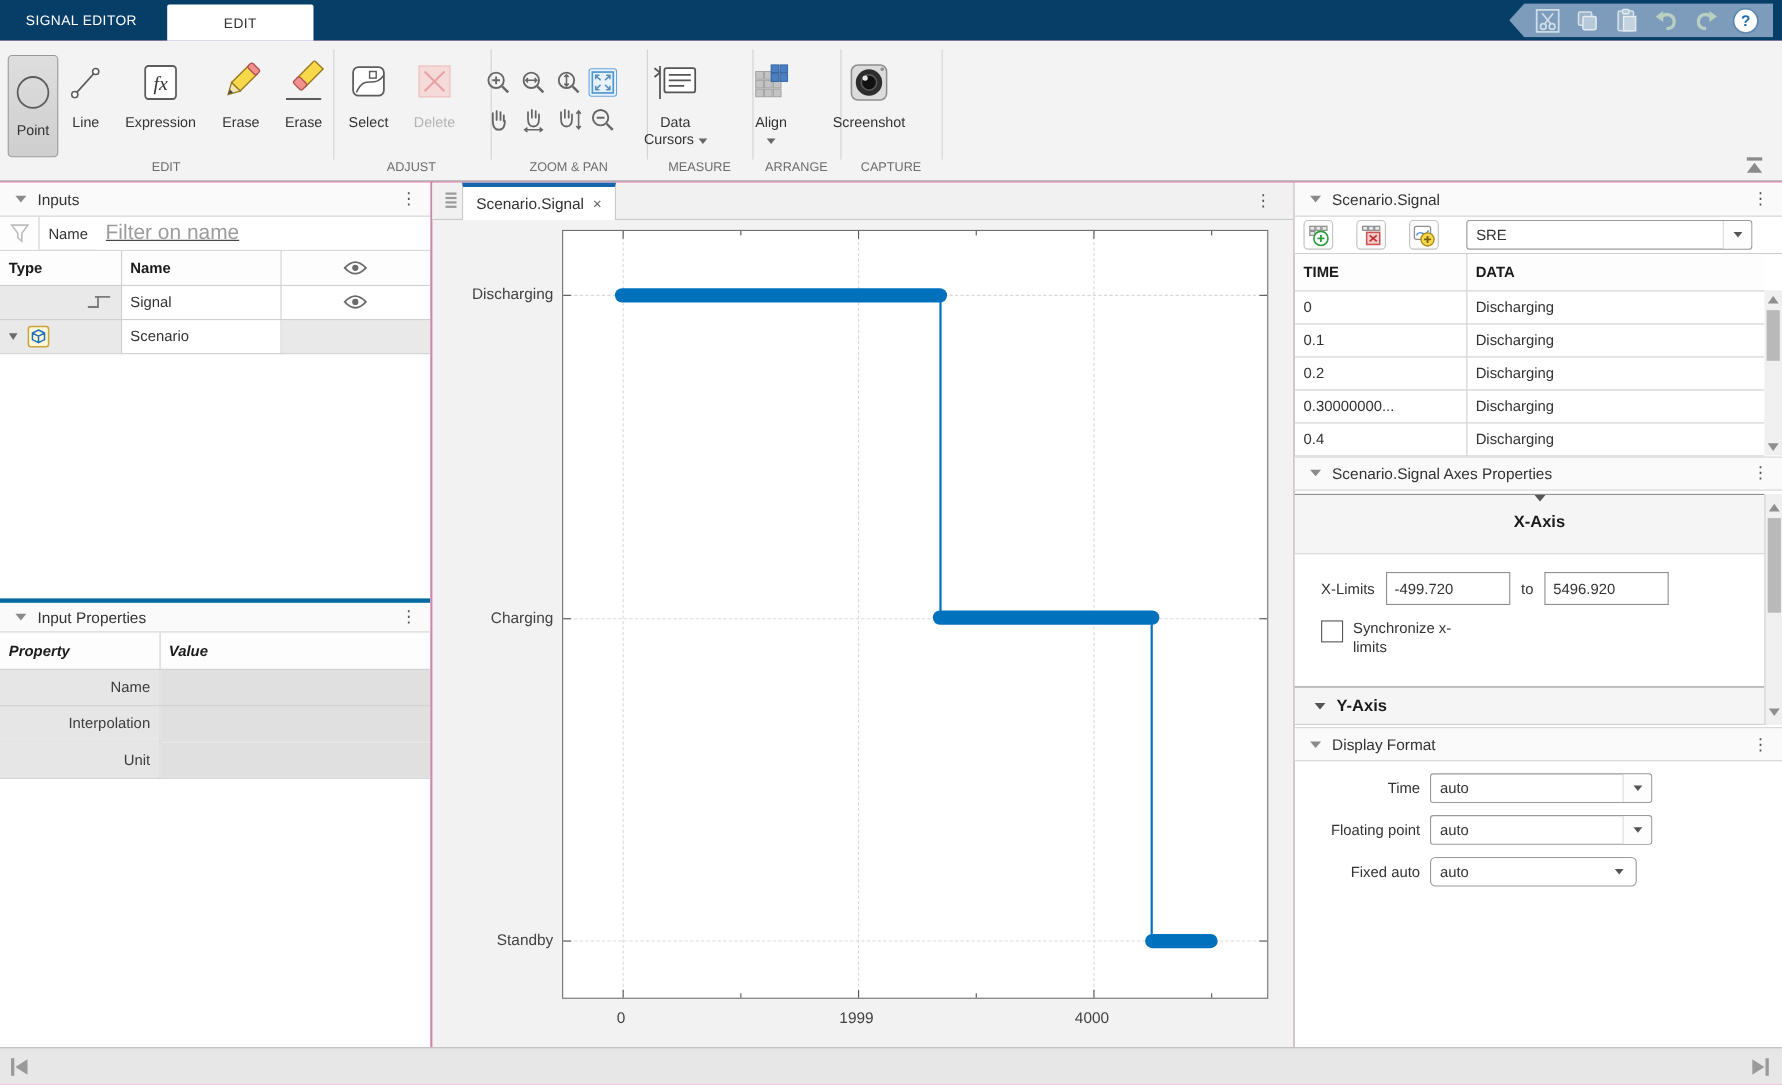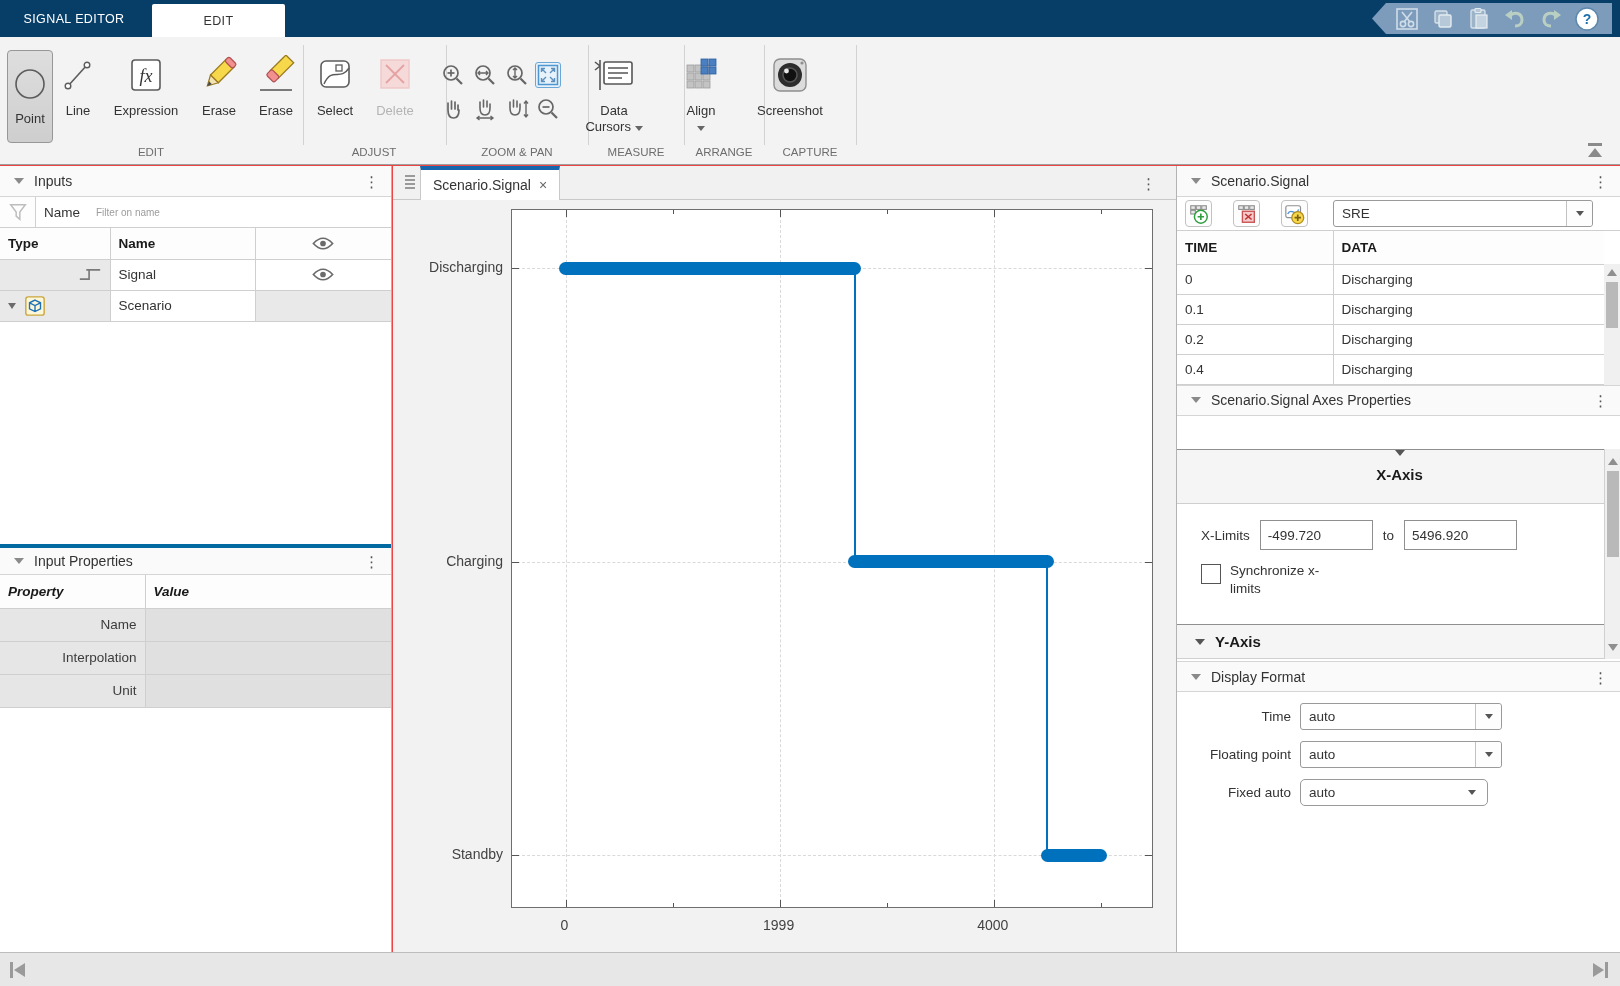--- a/index.html
+++ b/index.html
@@ -1,17 +1,17 @@
 <!DOCTYPE html>
 <html><head>
 <meta charset="utf-8">
 <style>
   * { margin:0; padding:0; box-sizing:border-box; }
   html,body { width:1620px; height:986px; font-family:"Liberation Sans", sans-serif; background:#fff; overflow:hidden; }
-  #root { position:relative; width:1620px; height:986px; background:#ef4444; font-size:13px; color:#333; }
+  #root { position:relative; width:1620px; height:986px; background:#ec4899; font-size:13px; color:#333; }
 
   
   #titlebar { position:absolute; left:0; top:0; width:1620px; height:37px; background:#073e68; }
   .app-tab { position:absolute; left:0; top:0; width:148px; height:37px; display:flex; align-items:center; justify-content:center;
              color:#fff; font-size:12.5px; letter-spacing:.4px; }
   .edit-tab { position:absolute; left:152px; top:4px; width:133px; height:33px; background:#fff; display:flex; align-items:center;
               justify-content:center; font-size:12.5px; color:#333; letter-spacing:.4px; border-radius:2px 2px 0 0; }
   #qat { position:absolute; right:8px; top:3px; height:31px; width:240px; background:#7d9cbc;
          clip-path:polygon(14px 0, 100% 0, 100% 100%, 14px 100%, 0 50%); display:flex; align-items:center; gap:10px; padding-left:22px; }
   .qat-btn { width:26px; height:26px; display:flex; align-items:center; justify-content:center; }
@@ -43,21 +43,21 @@
   
   .panel-header { position:relative; height:31px; background:#fafafa; border-bottom:1px solid #d5d5d5; display:flex; align-items:center; }
   .panel-header .tri { width:0; height:0; border-left:5px solid transparent; border-right:5px solid transparent; border-top:6px solid #8a8a8a; margin:0 10px 0 14px; }
   .panel-header .title { font-size:14px; color:#333; }
   .kebab { position:absolute; right:12px; top:50%; transform:translateY(-50%); color:#555; font-size:15px; line-height:1; }
 
   
   #filter-row { height:31px; border-bottom:1px solid #cfcfcf; display:flex; align-items:stretch; }
   #funnel-btn { width:36px; border-right:1px solid #cfcfcf; display:flex; align-items:center; justify-content:center; background:#fdfdfd; }
   #filter-name-lbl { width:52px; display:flex; align-items:center; justify-content:flex-end; padding-right:8px; font-size:13.5px; color:#333; }
-  #filter-input { flex:1; border:none; outline:none; font-size:10px; padding:0 8px; font-family:"Liberation Sans",sans-serif; color:#333; }
+  #filter-input { flex:1; border:none; outline:none; font-size:19px; padding:0 8px; font-family:"Liberation Sans",sans-serif; color:#333;text-decoration:underline; }
   #filter-input::placeholder { color:#9c9c9c; }
   table.grid { border-collapse:collapse; width:100%; table-layout:fixed; }
   table.grid th, table.grid td { border:1px solid #cfcfcf; border-top:none; height:31px; padding:0 8px; font-size:13.5px; text-align:left; overflow:hidden; white-space:nowrap; }
   table.grid th { font-weight:bold; color:#1a1a1a; background:#fdfdfd; }
   table.grid td.graycell { background:#e9e9e9; }
   table.grid th:first-child, table.grid td:first-child { border-left:none; }
   table.grid th:last-child, table.grid td:last-child { border-right:none; }
   .typecell { display:flex; align-items:center; gap:8px; }
   .tri-sm { width:0; height:0; border-left:4.5px solid transparent; border-right:4.5px solid transparent; border-top:6px solid #6b6b6b; }
 
@@ -622,20 +622,24 @@
               </tr>
           <tr>
                 <td>0.1</td>
                 <td>Discharging</td>
               </tr>
           <tr>
                 <td>0.2</td>
                 <td>Discharging</td>
               </tr>
           <tr>
+                <td>0.30000000...</td>
+                <td>Discharging</td>
+              </tr>
+          <tr>
                 <td>0.4</td>
                 <td>Discharging</td>
               </tr>
         </tbody>
           </table>
         <div class="vscroll" style="top:33px; height:150px;">
           <div class="sarrow" style="top:0;">
               <div class="up"></div>
             </div>
           <div class="thumb" style="top:18px; height:46px;"></div>

